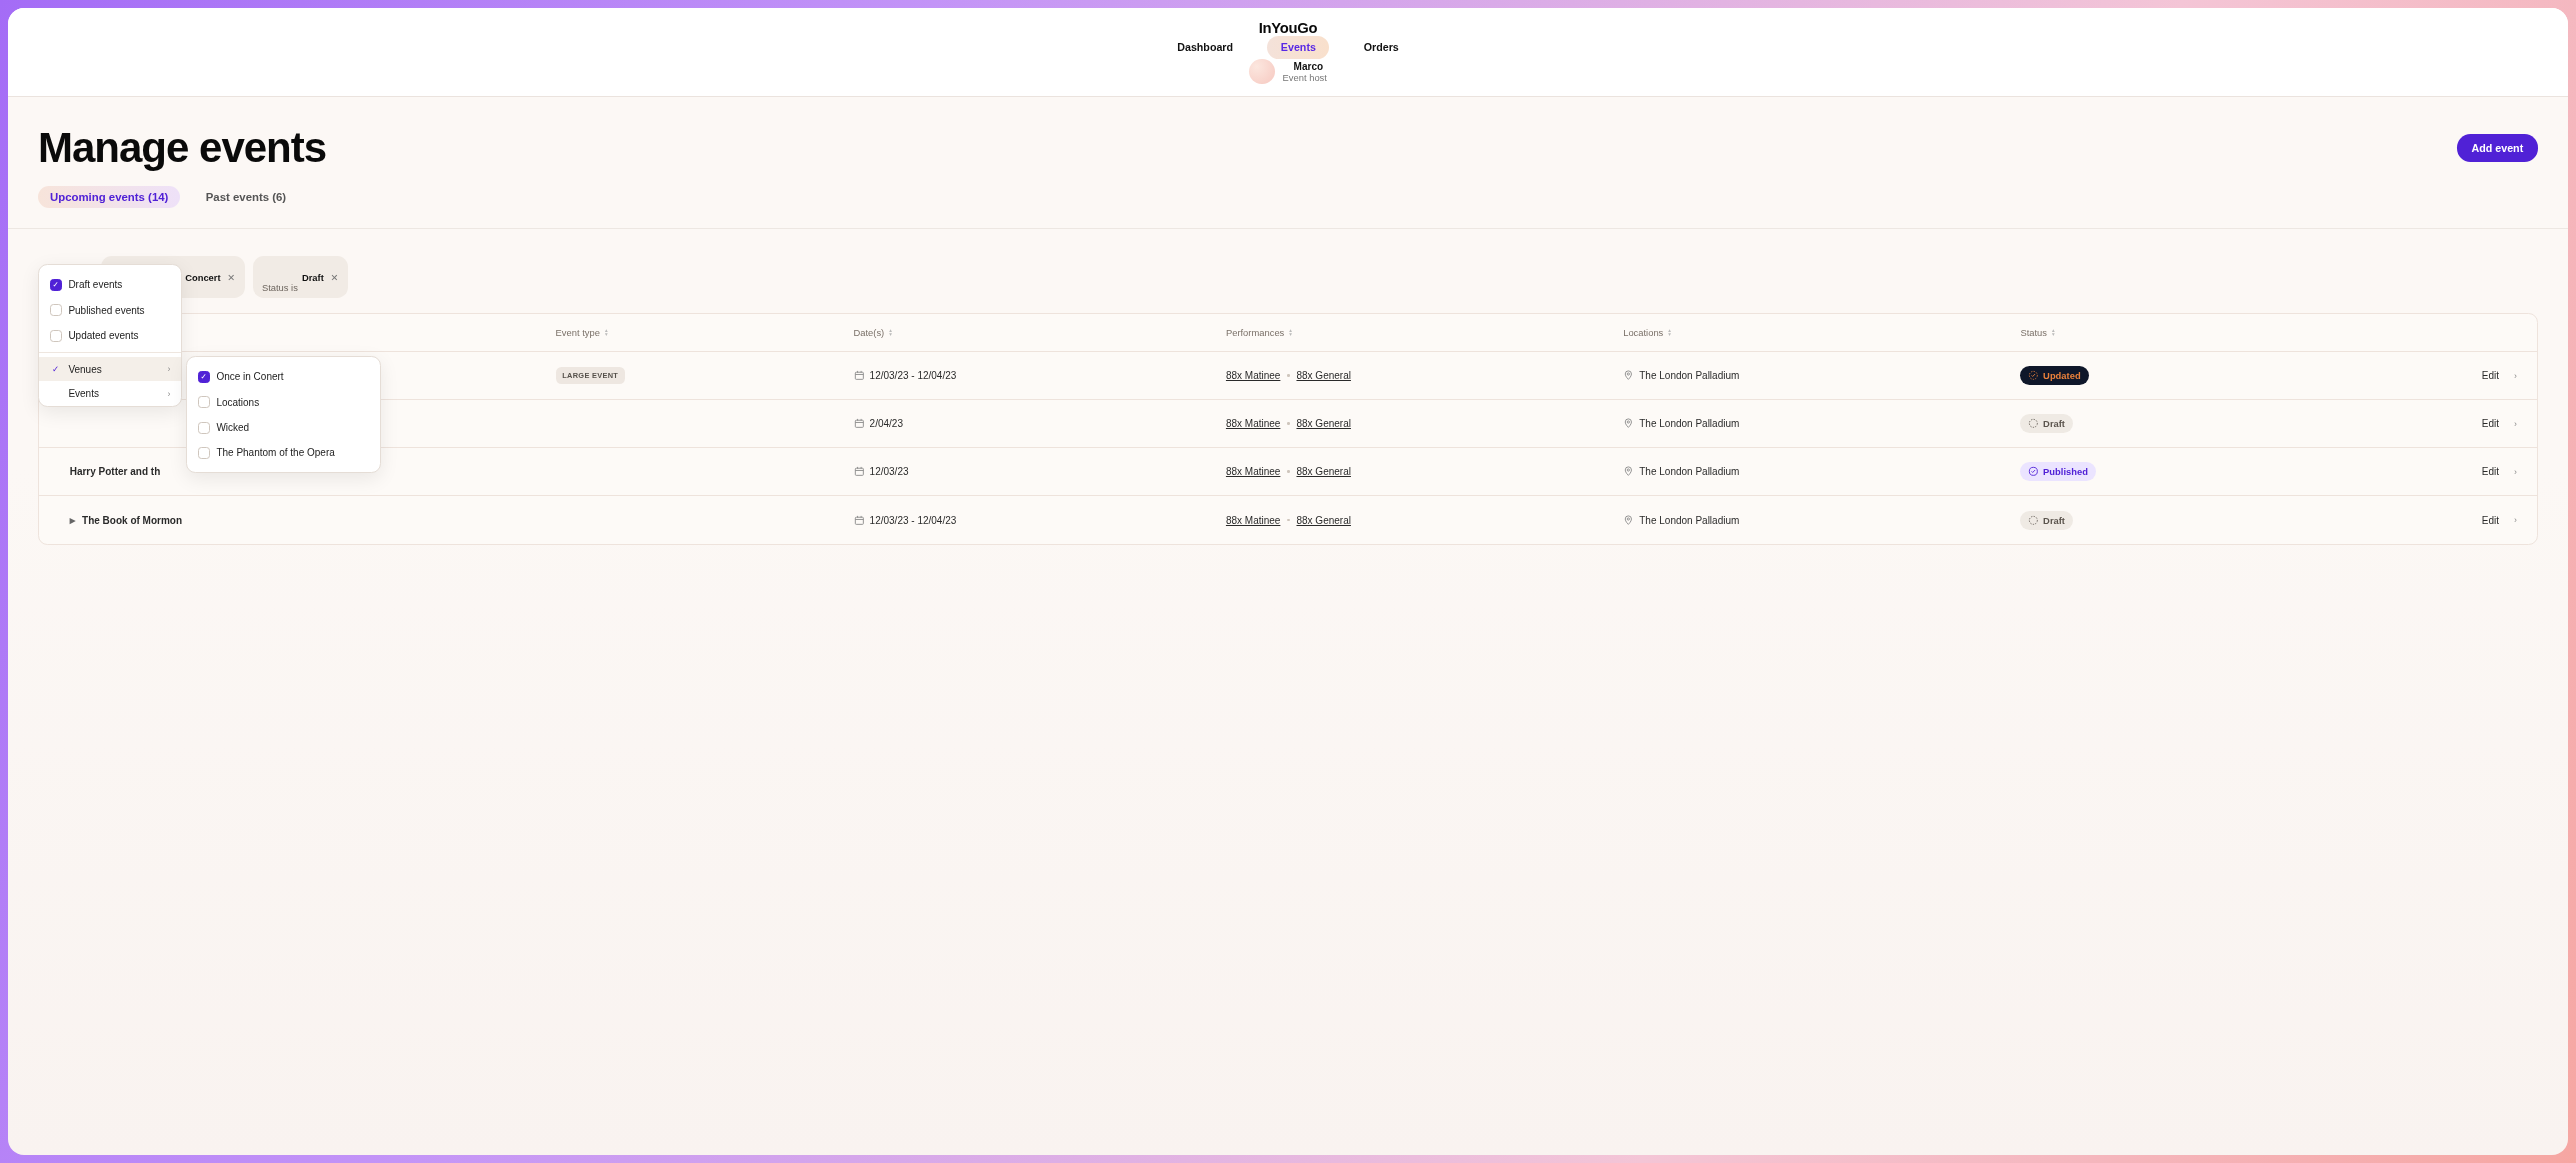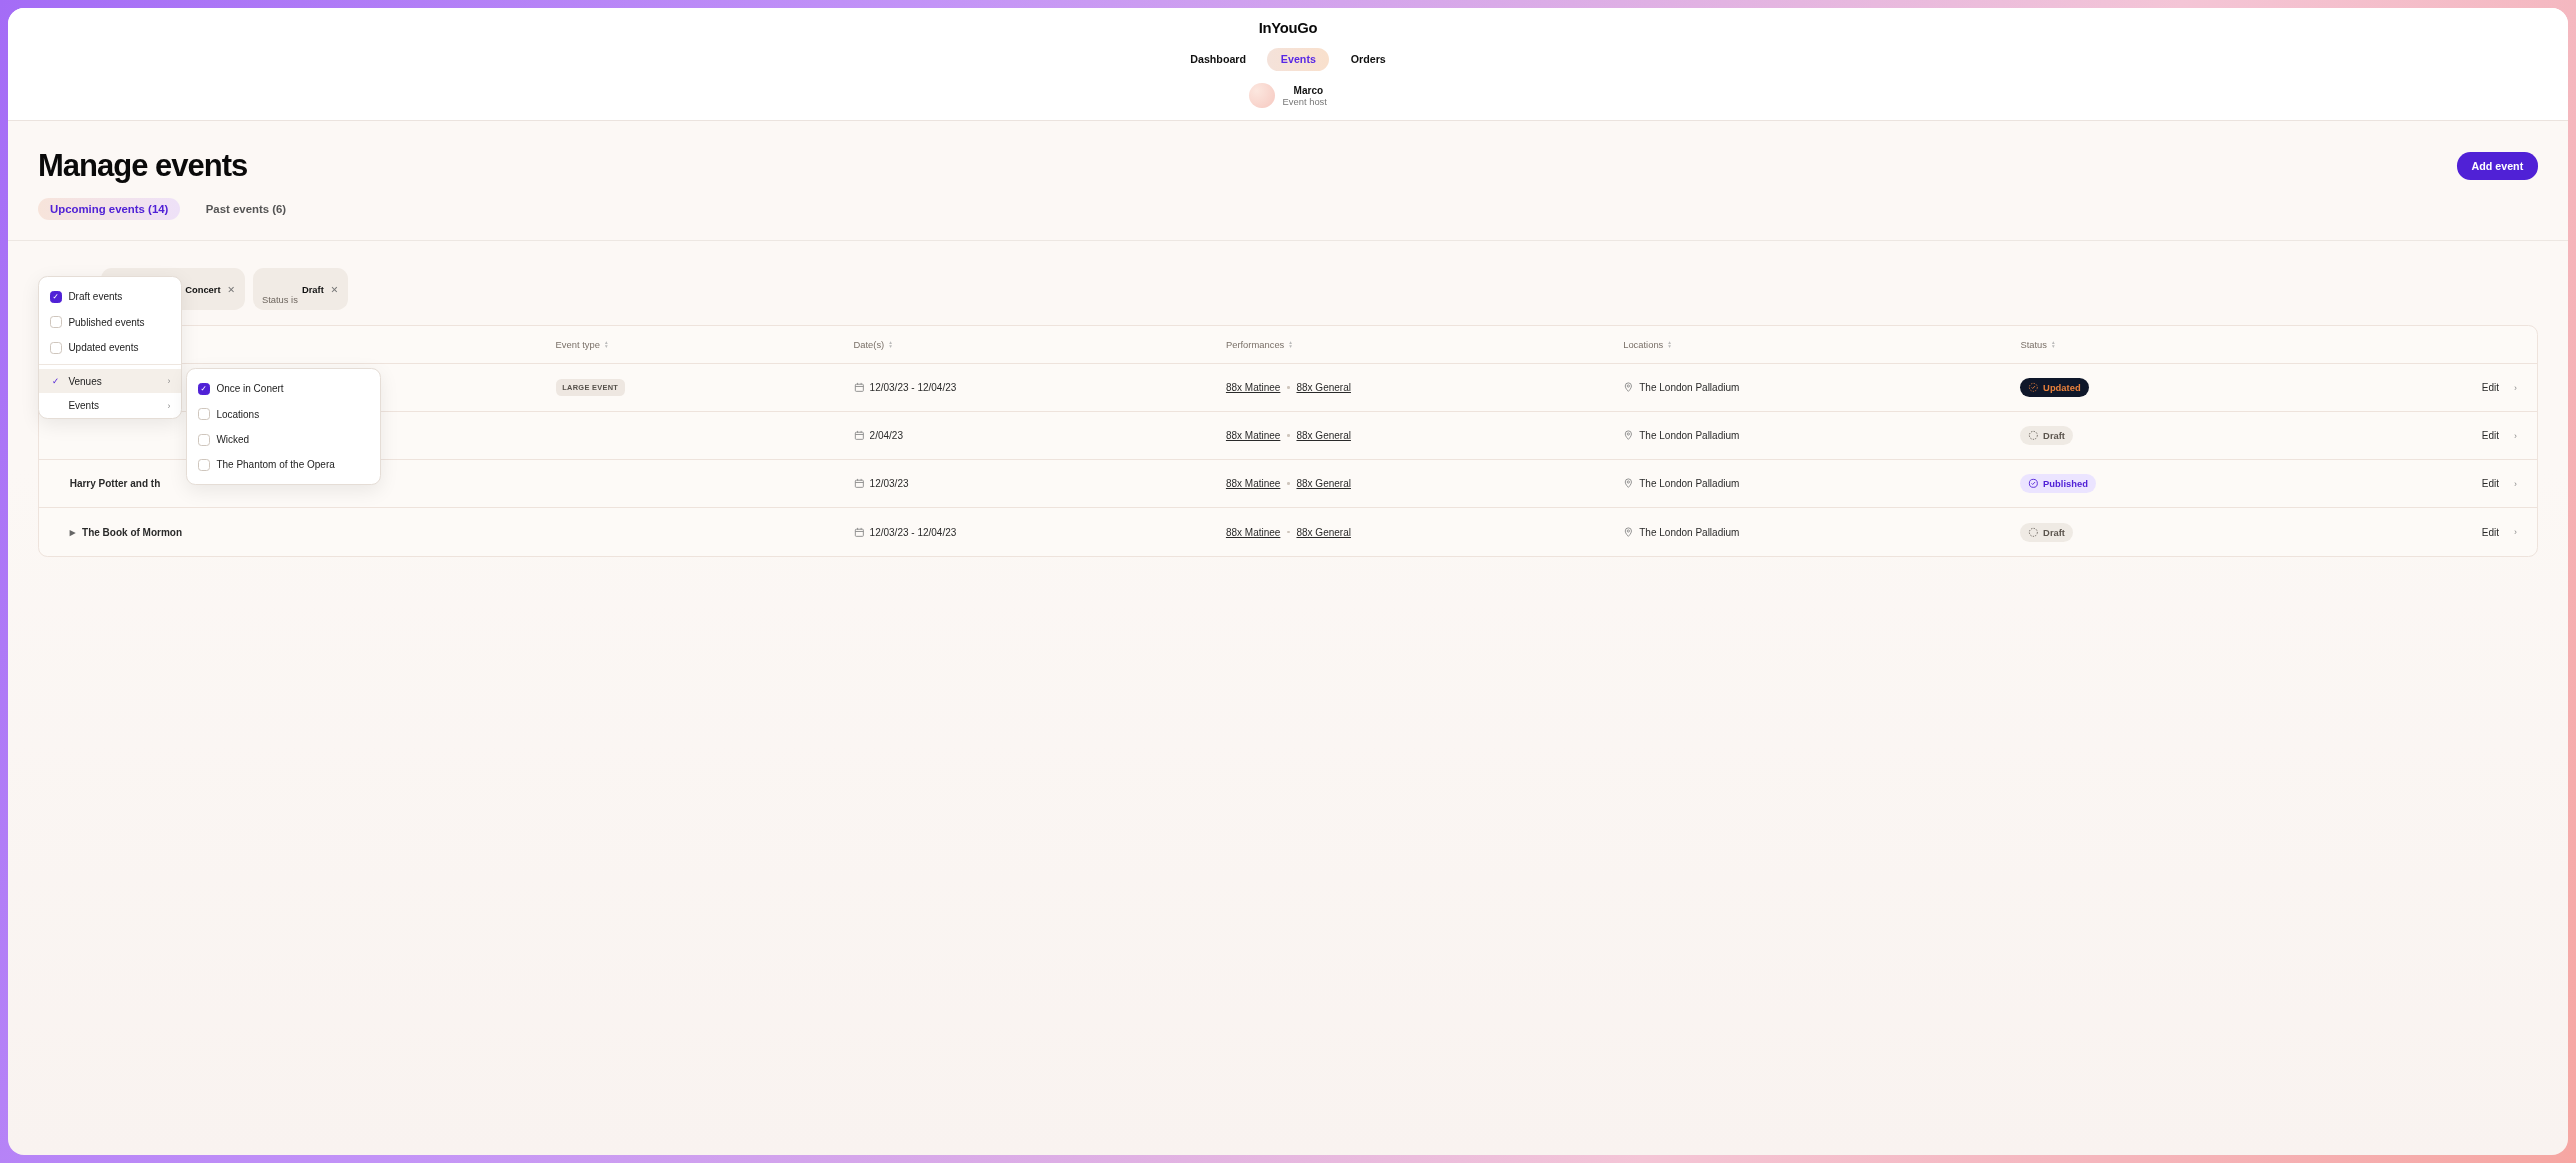--- a/index.html
+++ b/index.html
@@ -1,28 +1,28 @@
 <!DOCTYPE html>
 <html style="font-size:10.7px"><head>
 <meta charset="utf-8">
 <style>
 * { box-sizing: border-box; margin: 0; padding: 0; font-family: -apple-system, BlinkMacSystemFont, 'Segoe UI', Helvetica, Arial, sans-serif; }
 body { background: linear-gradient(115deg, #a46cf6 0%, #c394f7 30%, #f4c5d6 70%, #f6a6a2 100%); padding: 8px; min-height: 100vh; }
 .app { background: linear-gradient(180deg, #fcf8f5 0%, #fcf8f5 40%, #f9f3f0 100%); border-radius: 16px; overflow: hidden; min-height: calc(100vh - 16px); }
 .topbar { display: flex; align-items: center; padding: 12px 27px; border-bottom: 0.7px solid #ebe3de; background: #fff; flex-direction: column; }
 .logo { font-size: 14.8px; font-weight: 800; color: #0a0a0a; letter-spacing: -0.3px; }
-.nav { display: flex; gap: 8px; margin: 12px auto; }
+.nav { display: flex; gap: 21px; margin: 0 auto; }
 .nav-item { padding: 5.4px 13.4px; border-radius: 13.4px; font-size: 10.7px; font-weight: 600; color: #111; cursor: pointer; }
 .nav-item.active { color: #5928e5; background: linear-gradient(90deg, #f4e2da 0%, #f9e0cc 100%); }
 .user { display: flex; align-items: center; gap: 8px; }
 .avatar { width: 25.5px; height: 25.5px; border-radius: 50%; background: radial-gradient(circle at 30% 30%, #fce7df, #f6c8c0); }
 .user-name { font-size: 10px; font-weight: 700; color: #111; padding-left: 11px; }
 .user-role { font-size: 9.4px; color: #777; }
 .page-header { display: flex; align-items: center; justify-content: space-between; padding: 27px 30px 13.4px 30px; background: linear-gradient(180deg, rgba(252,248,245,.5), rgba(252,248,245,.9)); }
-.page-title { font-size: 31px; font-weight: 800; color: #0a0a0a; letter-spacing: -1px; }
+.page-title { font-size: 42px; font-weight: 800; color: #0a0a0a; letter-spacing: -1px; }
 .btn-primary { background: #5021d6; color: #fff; font-size: 10.7px; font-weight: 700; padding: 8px 14.8px; border: none; border-radius: 13.4px; cursor: pointer; }
 .tabs { display: flex; gap: 13.4px; padding: 0 30px 20px 30px; border-bottom: 0.7px solid #ede7e2; }
 .tab { padding: 5.4px 12px; font-size: 11.4px; font-weight: 600; border-radius: 13.4px; cursor: pointer; }
 .tab.active { color: #5021d6; background: linear-gradient(90deg, #f7e4da, #eee1f8); }
 .tab.inactive { color: #555; }
 .content { padding: 27px 30px 0 30px; position: relative; }
 .filter-row { display: flex; align-items: center; gap: 8px; margin-bottom: 14.8px; }
 .filter-btn { display: inline-flex; align-items: center; gap: 5.4px; border: 0.7px solid #dcd4cd; background: #fcf8f5; padding: 5.4px 9.4px; border-radius: 12px; font-size: 8.7px; font-weight: 700; cursor: pointer; }
 .filter-icon { width: 8px; display: flex; flex-direction: column; gap: 1.3px; align-items: center; }
 .filter-icon span { height: 1px; background: #111; display: block; border-radius: 0.7px; }

